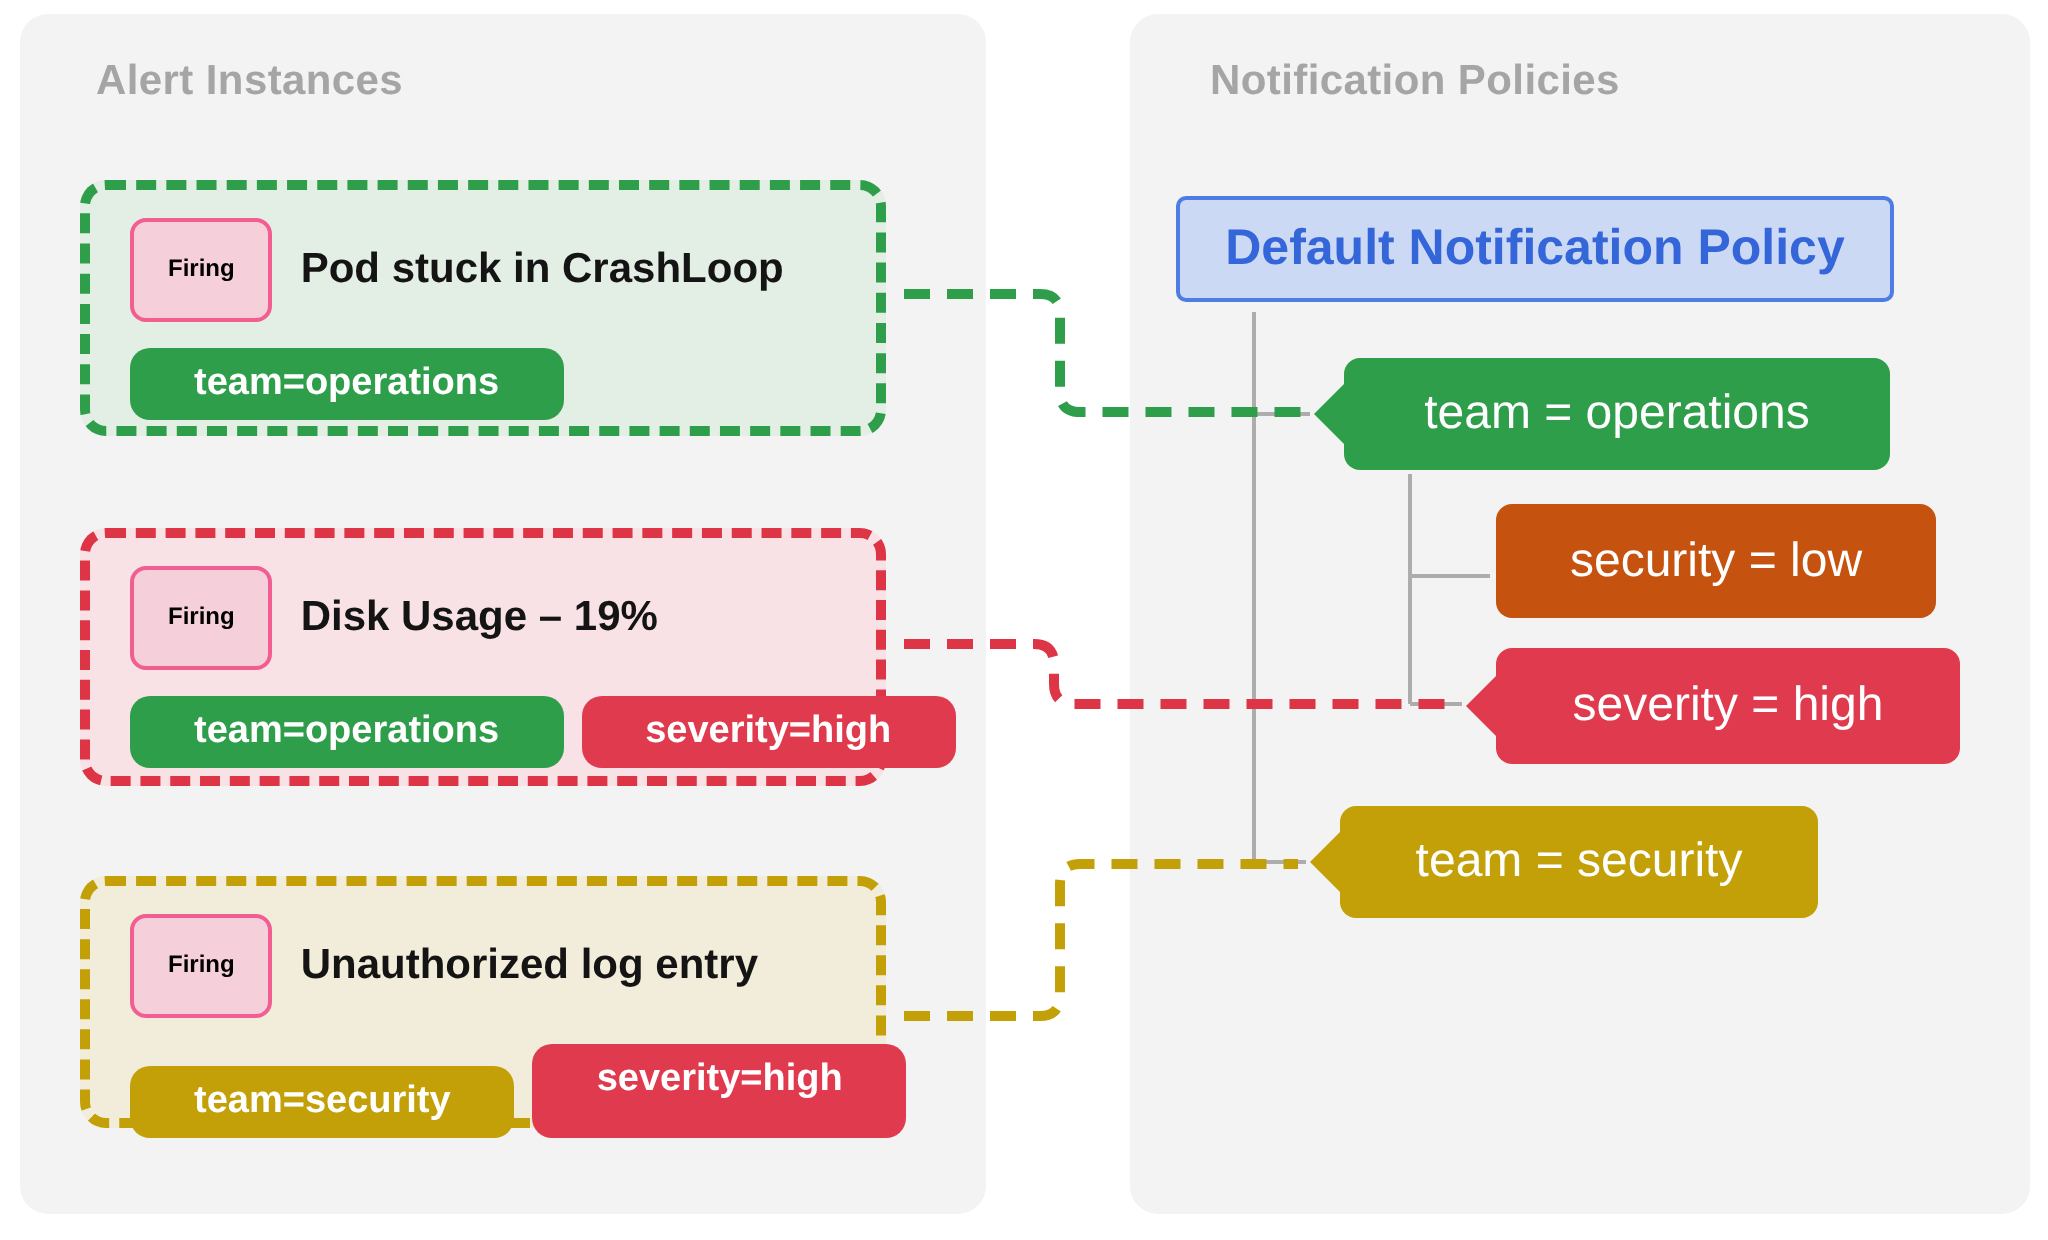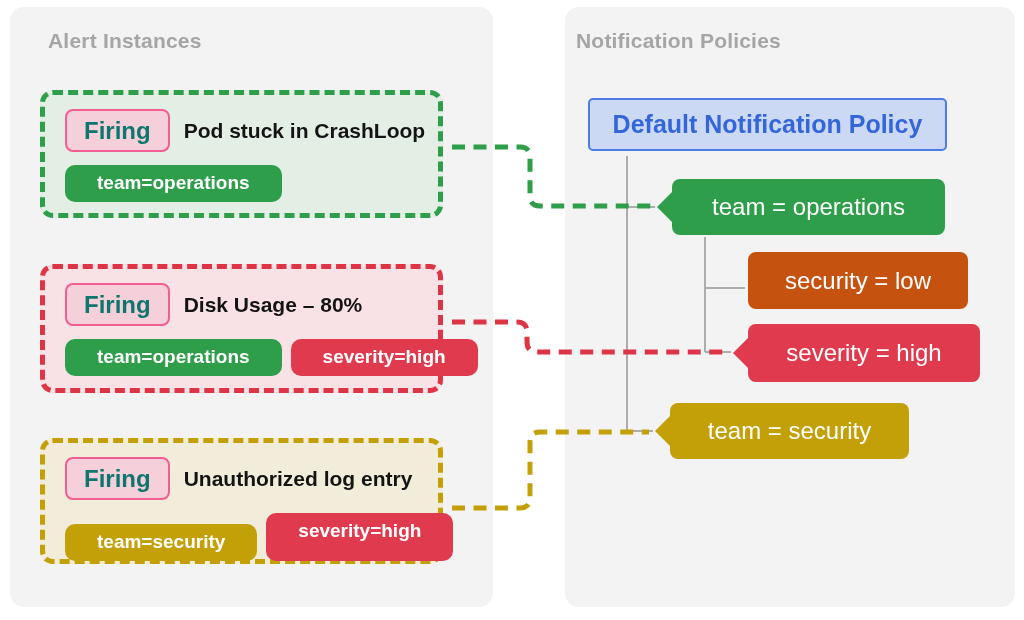--- a/index.html
+++ b/index.html
@@ -19,22 +19,22 @@
   
   .card{
     position:absolute;left:30px;width:403px;border-radius:13px;border:5px dashed transparent;
     box-sizing:border-box;
   }
   .card-green{top:83px;height:128px;background:#e3eee5;border-color:#2e9e4a;}
   .card-red{top:257px;height:129px;background:#f8e2e6;border-color:#dd3545;}
   .card-gold{top:431px;height:126px;background:#f1edda;border-color:#c3a008;}
   .card-top{display:flex;align-items:center;margin:14px 0 0 20px;}
   .firing-badge{
-    background:#f5d0da;border:2px solid #f25d92;border-radius:8px;color:#0f766e;
-    font-size:24px;font-weight:600;padding:4px 17px;line-height:1.3;
+    background:#f5d0da;border:2px solid #f25d92;border-radius:8px;color:#000000;
+    font-size:12px;font-weight:600;padding:16px 17px;line-height:1.3;
   }
   .alert-title{margin-left:14px;font-size:21px;font-weight:700;color:#141414;}
   .pill-row{display:flex;gap:9px;margin:13px 0 0 20px;}
   .pill{
     color:#fff;font-size:19px;font-weight:700;border-radius:10px;padding:6px 32px;line-height:1.3;
   }
   .pill-green{background:#2e9e4a;}
   .pill-red{background:#e03a4f;}
   .pill-gold{background:#c3a008;margin-top:11px;}
   
@@ -72,42 +72,42 @@
       <span class="alert-title">Pod stuck in CrashLoop</span>
     </div>
     <div class="pill-row">
       <span class="pill pill-green">team=operations</span>
     </div>
   </div>
 
   <div class="card card-red">
     <div class="card-top">
       <span class="firing-badge">Firing</span>
-      <span class="alert-title">Disk Usage – 80%</span>
+      <span class="alert-title">Disk Usage – 19%</span>
     </div>
     <div class="pill-row">
       <span class="pill pill-green">team=operations</span>
       <span class="pill pill-red">severity=high</span>
     </div>
   </div>
 
   <div class="card card-gold">
     <div class="card-top">
       <span class="firing-badge">Firing</span>
       <span class="alert-title">Unauthorized log entry</span>
     </div>
     <div class="pill-row">
       <span class="pill pill-gold">team=security</span>
       <span class="pill pill-red">severity=high</span>
     </div>
   </div>
 </div>
 
 <div class="panel panel-right">
-  <div class="panel-title" style="left:11px;">Notification Policies</div>
+  <div class="panel-title" style="left:40px;">Notification Policies</div>
 </div>
 
 <svg class="overlay" viewBox="0 0 1024 620" xmlns="http://www.w3.org/2000/svg">
 
   <g stroke="#adadad" stroke-width="2" fill="none">
     <path d="M627 156 V431"></path>
     <path d="M627 207 H655"></path>
     <path d="M627 431 H653"></path>
     <path d="M705 237 V352"></path>
     <path d="M705 288 Q705 288 712 288 H745"></path>

